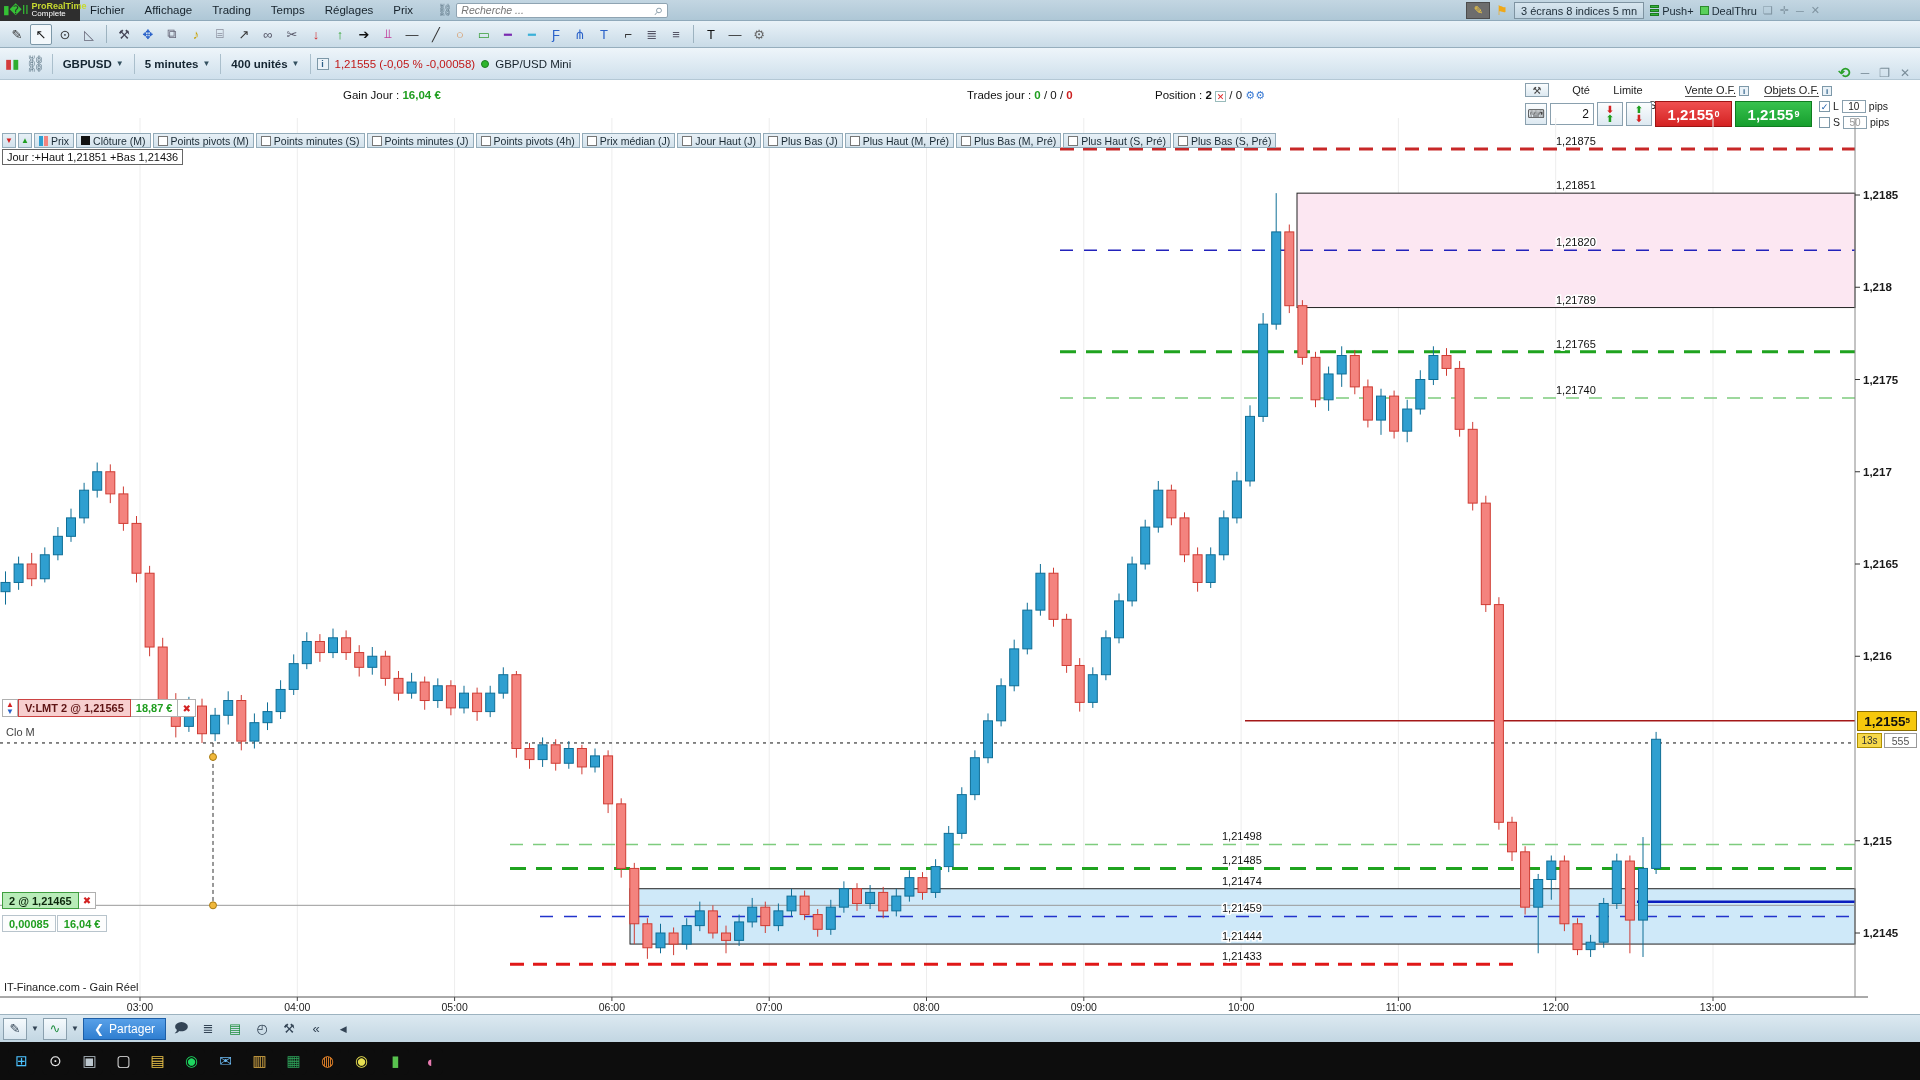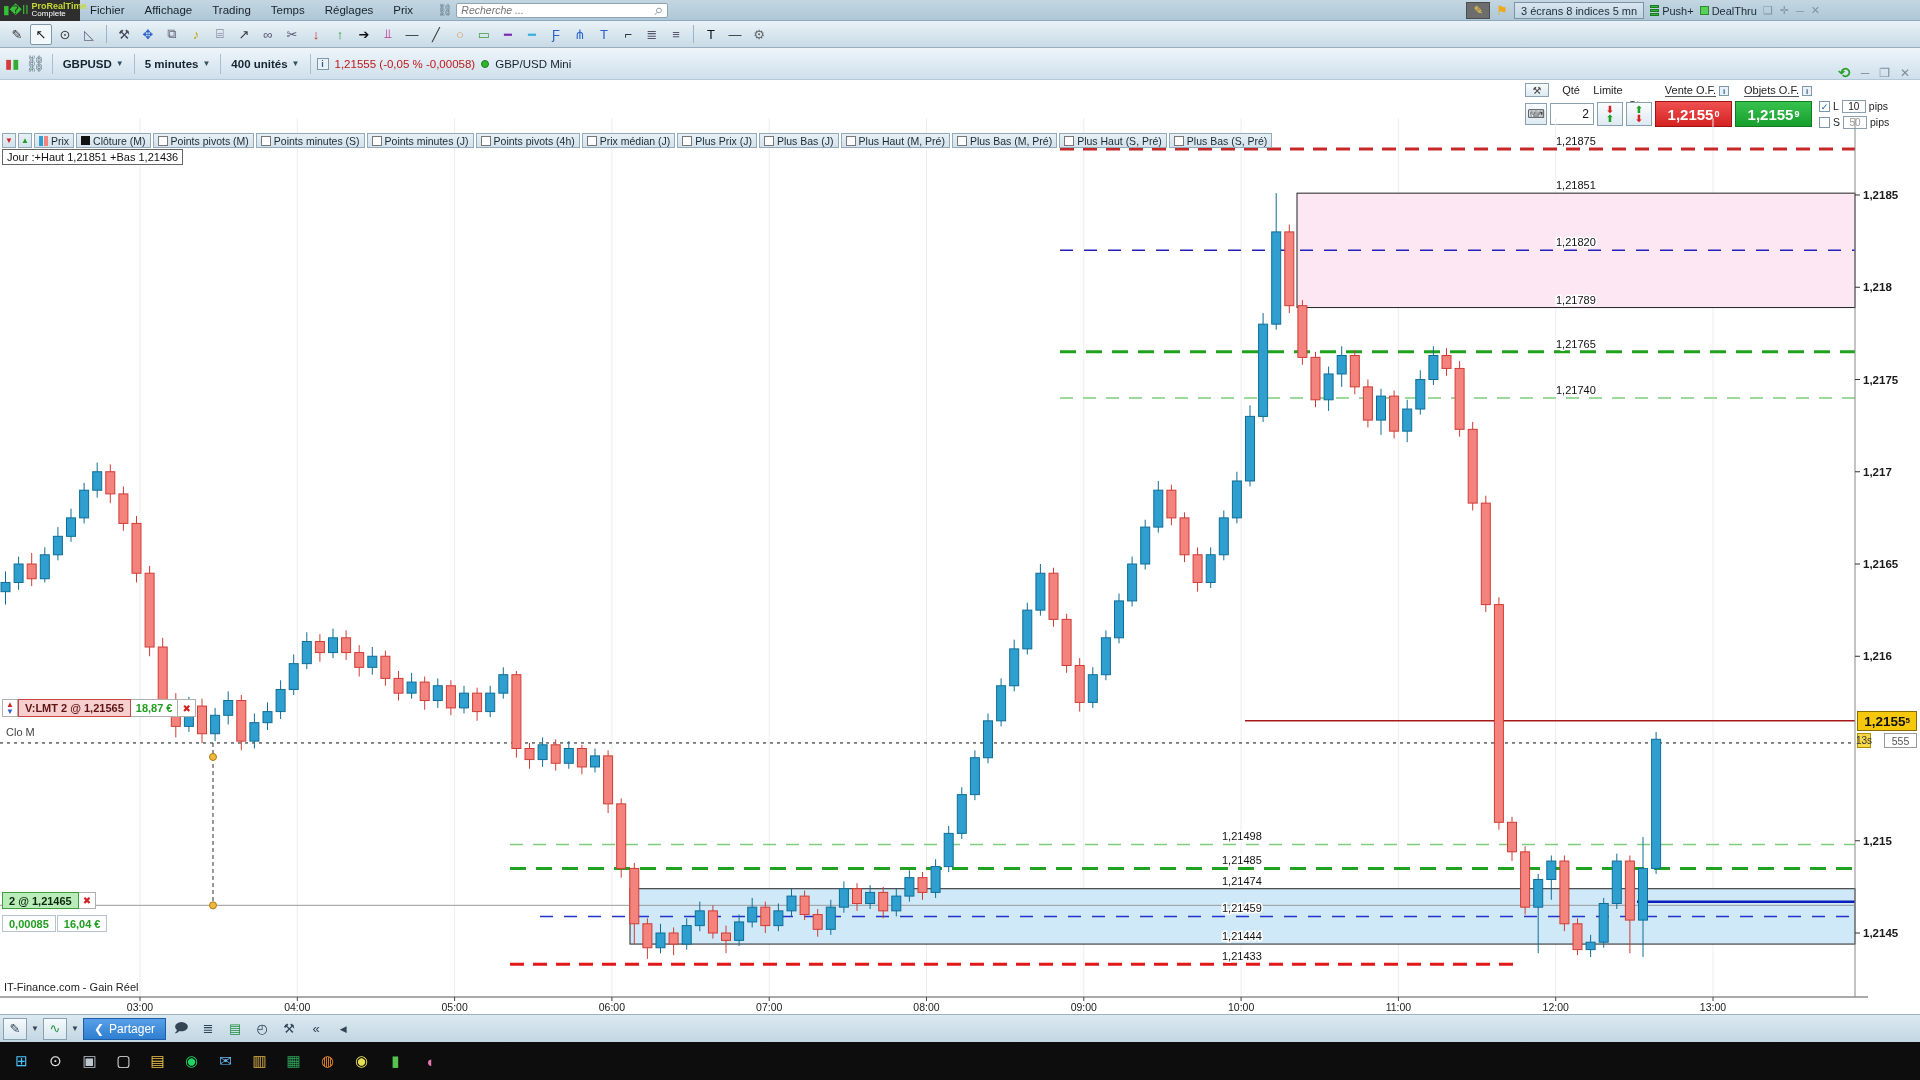--- a/index.html
+++ b/index.html
@@ -94,21 +94,21 @@
   #vlmt-pnl { background:#fff; border:1px solid #b0b0b0; border-left:none; color:#1f9e1f; font-weight:bold; display:flex; align-items:center; padding:0 5px; }
   #vlmt-x { background:#fff; border:1px solid #b0b0b0; border-left:none; color:#d42222; font-weight:bold; display:flex; align-items:center; padding:0 4px; font-size:10px; }
   #clo-label { left:6px; top:726px; font-size:11px; color:#444; }
   #pos-row1 { left:2px; top:892px; display:flex; height:17px; font-size:11px; }
   #pos-main { background:#b9ecb9; border:1px solid #3f9e3f; color:#0c280c; font-weight:bold; display:flex; align-items:center; padding:0 6px; }
   #pos-x { background:#fff; border:1px solid #b0b0b0; border-left:none; color:#d42222; font-weight:bold; display:flex; align-items:center; padding:0 4px; font-size:10px; }
   #pos-row2 { left:2px; top:915px; display:flex; height:17px; font-size:11px; }
   #pos-row2 .cell { background:#fdfdfd; border:1px solid #b8c4cc; color:#1f9e1f; font-weight:bold; display:flex; align-items:center; padding:0 6px; margin-right:1px; }
   #price-tag { left:1857px; top:711px; width:60px; height:20px; background:#f6c80c; border:1px solid #8a6d00; color:#111; font-weight:bold; font-size:13.5px; display:flex; align-items:center; justify-content:center; }
   #price-tag sup { font-size:8px; }
-  #countdown-chip { left:1857px; top:733px; width:14px; height:15px; background:#f6d84a; border:1px solid #b09000; font-size:10px; color:#333; display:flex; align-items:center; justify-content:center; }
+  #countdown-chip { left:1857px; top:733px; width:25px; height:15px; background:#f6d84a; border:1px solid #b09000; font-size:10px; color:#333; display:flex; align-items:center; justify-content:center; }
   #last-chip { left:1884px; top:733px; width:33px; height:15px; background:#fff; border:1px solid #999; font-size:10.5px; color:#555; display:flex; align-items:center; justify-content:center; }
   #feed-status { left:4px; top:981px; font-size:11px; color:#222; }
 
   
   #footbar { position:absolute; left:0; top:1014px; width:1920px; height:28px;
     background:linear-gradient(#dce9f1,#c2d6e2); border-top:1px solid #9db3c0; display:flex; align-items:center; padding-left:3px; gap:3px; z-index:7; }
   .fb-chip { height:22px; min-width:24px; display:flex; align-items:center; justify-content:center; font-size:13px; color:#345; border:1px solid transparent; }
   .fb-chip.box { border:1px solid #8aa0ae; background:linear-gradient(#f5fafd,#d8e6ef); }
   #share-btn { height:22px; background:linear-gradient(#58a0e8,#2f7ed0); border:1px solid #1d5ea6; color:#fff; font-size:12px; display:flex; align-items:center; gap:5px; padding:0 10px; }
 
@@ -229,25 +229,44 @@
     <span class="green-dot"></span>
     <span id="feed-name">GBP/USD Mini</span>
     <div id="win-ctl">
       <span id="refresh-icon">⟲</span>
       <span>─</span>
       <span>❐</span>
       <span>✕</span>
     </div>
   </div>
 
+  <div id="inforow">
+    <span class="blk" style="left:343px;">
+      <span>Gain Jour :</span>
+      <span class="green-v">16,04 €</span>
+    </span>
+    <span class="blk" style="left:967px;">
+      <span>Trades jour :</span>
+      <span class="green-v">0</span> /
+      <span>0</span> /
+      <span class="red-v">0</span>
+    </span>
+    <span class="blk" style="left:1155px;">
+      <span>Position :</span>
+      <b>2</b>
+      <span class="x-chip">✕</span>
+      <span>/ 0</span>
+      <span class="gear">⚙⚙</span>
+    </span>
+  </div>
 
   <div id="orderpanel">
     <div id="op-headers">
       <span class="op-iconbtn" style="width:24px;height:14px;font-size:10px;">⚒</span>
-      <span class="h" style="width:44px;">Qté</span>
+      <span class="h" style="width:64px;">Qté</span>
       <span class="h" style="width:30px;">Limite</span>
       <span class="h" style="width:34px;margin-top:29px;">Stop</span>
       <span class="h" style="width:80px;"><span class="hu">Vente O.F.</span> <span class="info-i" style="width:10px;height:10px;font-size:8px;">i</span></span>
       <span class="h" style="width:82px;"><span class="hu">Objets O.F.</span> <span class="info-i" style="width:10px;height:10px;font-size:8px;">i</span></span>
     </div>
     <div id="op-controls">
       <span class="op-iconbtn">⌨</span>
       <input id="qty-input" value="2" style="">
       <span class="ordtype-btn">
         <span class="updn"><span style="color:#d42222;">⬇</span><br><span style="color:#1f9e1f;">⬆</span></span>
@@ -313,21 +332,21 @@
       <span class="tab-chip">
         <span class="cb-empty"></span>
         <span>Points pivots (4h)</span>
       </span>
       <span class="tab-chip">
         <span class="cb-empty"></span>
         <span>Prix médian (J)</span>
       </span>
       <span class="tab-chip">
         <span class="cb-empty"></span>
-        <span>Plus Prix (J)</span>
+        <span>Jour Haut (J)</span>
       </span>
       <span class="tab-chip">
         <span class="cb-empty"></span>
         <span>Plus Bas (J)</span>
       </span>
       <span class="tab-chip">
         <span class="cb-empty"></span>
         <span>Plus Haut (M, Pré)</span>
       </span>
       <span class="tab-chip">

